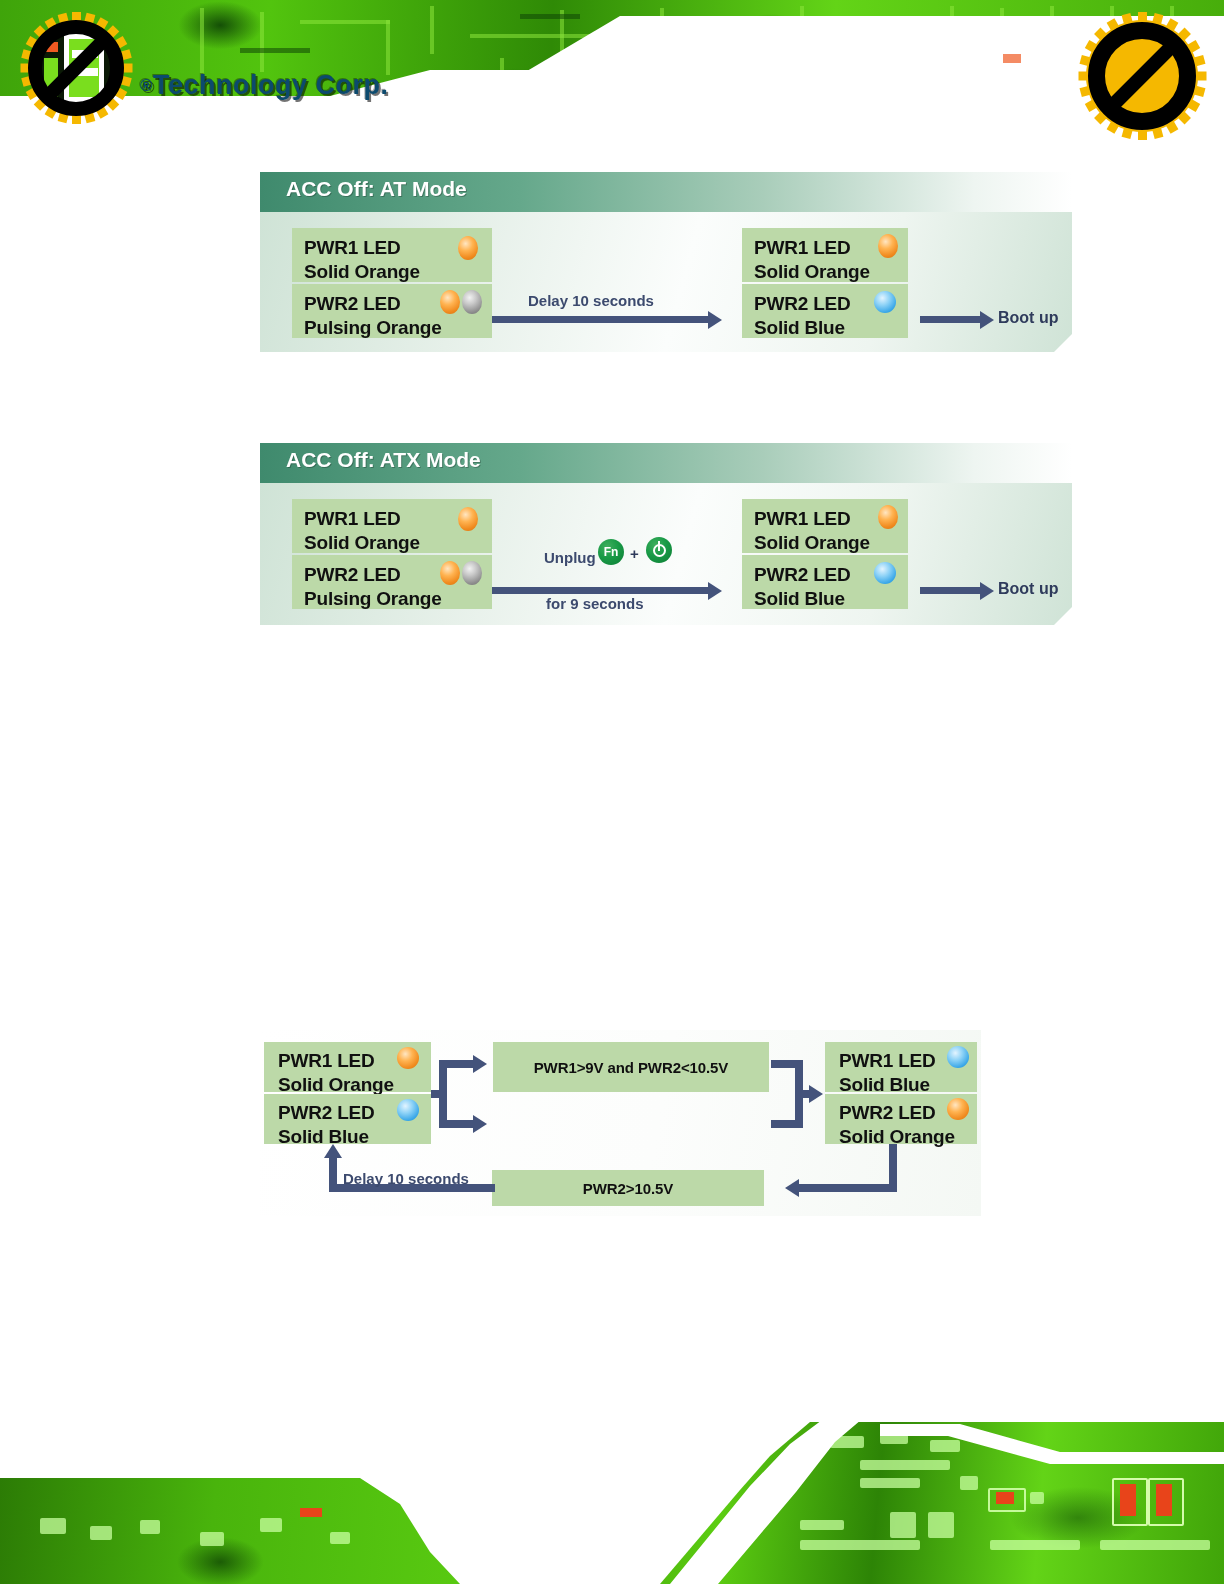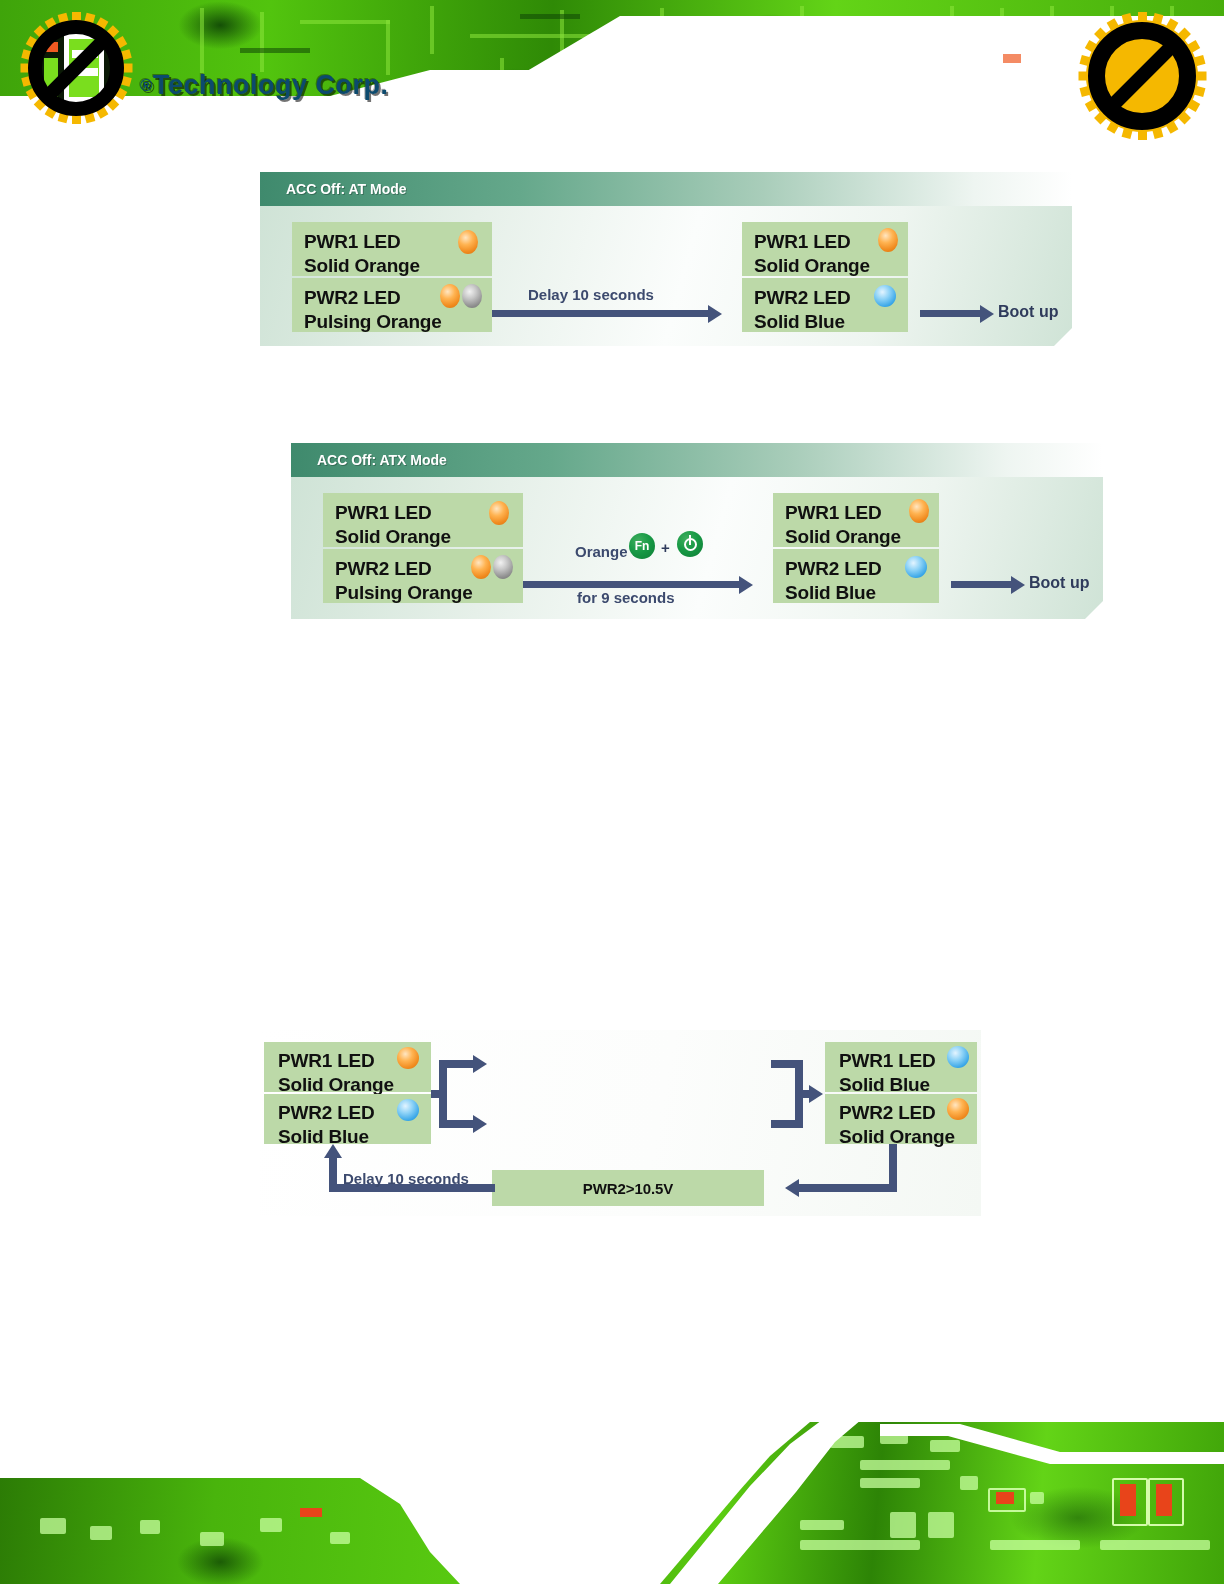--- a/index.html
+++ b/index.html
@@ -113,22 +113,22 @@
     position:absolute;left:880px;bottom:120px;width:344px;height:40px;
     background:#ffffff;
     clip-path:polygon(0 0, 80px 0, 180px 28px, 344px 28px, 344px 40px, 170px 40px, 68px 12px, 0 12px);
   }
   .ft-red{position:absolute;background:#e8441a;}
   .ft-pad{position:absolute;background:rgba(200,255,160,.75);border-radius:2px;}
 
   
   .panel{position:absolute;}
   .panel-title{
-    height:34px;line-height:34px;padding-left:26px;
-    color:#ffffff;font-size:14px;font-weight:bold;
+    height:40px;line-height:34px;padding-left:26px;
+    color:#ffffff;font-size:21px;font-weight:bold;
     background:linear-gradient(90deg,#3f8a6d 0%, #65a88b 32%, #a9cdba 62%, #eef5f1 88%, #ffffff 100%);
     text-shadow:1px 1px 0 rgba(0,0,0,.25);
   }
   .panel-body{
     position:relative;
     background:linear-gradient(105deg,#cfe3d6 0%, #e6f0e9 26%, #fbfdfc 52%, #eef5f0 76%, #cfe3d6 100%);
   }
   .panel-body.notched{
     clip-path:polygon(0 0, 100% 0, 100% calc(100% - 18px), calc(100% - 18px) 100%, 0 100%);
   }
@@ -317,37 +317,37 @@
       <div class="lbl" style="top:32px;">Solid Blue</div>
       <div class="led blue round" style="right:12px;top:7px;"></div>
     </div>
 
     <div class="arrow-line" style="left:660px;top:104px;width:62px;height:7px;"></div>
     <div class="arrow-head" style="left:720px;top:98.5px;"></div>
     <div class="boot-label" style="left:738px;top:97px;">Boot up</div>
   </div>
 </div>
 
-<div class="panel" style="left:260px;top:443px;width:812px;margin-left:31px;">
+<div class="panel" style="left:260px;top:443px;width:812px;">
   <div class="panel-title">ACC Off: ATX Mode</div>
   <div class="panel-body notched" style="height:142px;">
 
     <div class="ledbox" style="left:32px;top:16px;width:200px;height:54px;">
       <div class="lbl">PWR1 LED</div>
       <div class="lbl" style="top:32px;">Solid Orange</div>
       <div class="led orange" style="right:14px;top:8px;"></div>
     </div>
     <div class="ledbox" style="left:32px;top:72px;width:200px;height:54px;">
       <div class="lbl">PWR2 LED</div>
       <div class="lbl" style="top:32px;">Pulsing Orange</div>
       <div class="led orange" style="right:32px;top:6px;"></div>
       <div class="led gray" style="right:10px;top:6px;"></div>
     </div>
 
-    <div class="arrow-label" style="left:284px;top:66px;">Orange</div>
+    <div class="arrow-label" style="left:284px;top:66px;">Unplug</div>
     <div class="key-circle" style="left:338px;top:56px;">Fn</div>
     <div class="key-plus" style="left:370px;top:62px;">+</div>
     <div class="key-circle" style="left:386px;top:54px;">
       <span class="pwr-glyph"></span>
     </div>
     <div class="arrow-line" style="left:232px;top:104px;width:218px;height:7px;"></div>
     <div class="arrow-head" style="left:448px;top:98.5px;"></div>
     <div class="arrow-label" style="left:286px;top:112px;">for 9 seconds</div>
 
     <div class="ledbox" style="left:482px;top:16px;width:166px;height:54px;">
@@ -380,20 +380,21 @@
     <div class="led blue round" style="right:12px;top:5px;"></div>
   </div>
 
   <div class="arrow-line" style="left:172px;top:60px;width:16px;height:8px;"></div>
   <div class="arrow-line" style="left:180px;top:30px;width:8px;height:68px;"></div>
   <div class="arrow-line" style="left:180px;top:30px;width:36px;height:8px;"></div>
   <div class="arrow-head" style="left:214px;top:25px;"></div>
   <div class="arrow-line" style="left:180px;top:90px;width:36px;height:8px;"></div>
   <div class="arrow-head" style="left:214px;top:85px;"></div>
 
+  <div class="cbox" style="left:234px;top:12px;width:276px;height:50px;">PWR1&gt;9V and PWR2&lt;10.5V</div>
 
   <div class="arrow-line" style="left:512px;top:30px;width:32px;height:8px;"></div>
   <div class="arrow-line" style="left:512px;top:90px;width:32px;height:8px;"></div>
   <div class="arrow-line" style="left:536px;top:30px;width:8px;height:68px;"></div>
   <div class="arrow-line" style="left:536px;top:60px;width:16px;height:8px;"></div>
   <div class="arrow-head" style="left:550px;top:55px;"></div>
 
   <div class="gbox" style="left:566px;top:12px;width:152px;height:50px;">
     <div class="t">PWR1 LED</div>
     <div class="t" style="top:31px;">Solid Blue</div>

